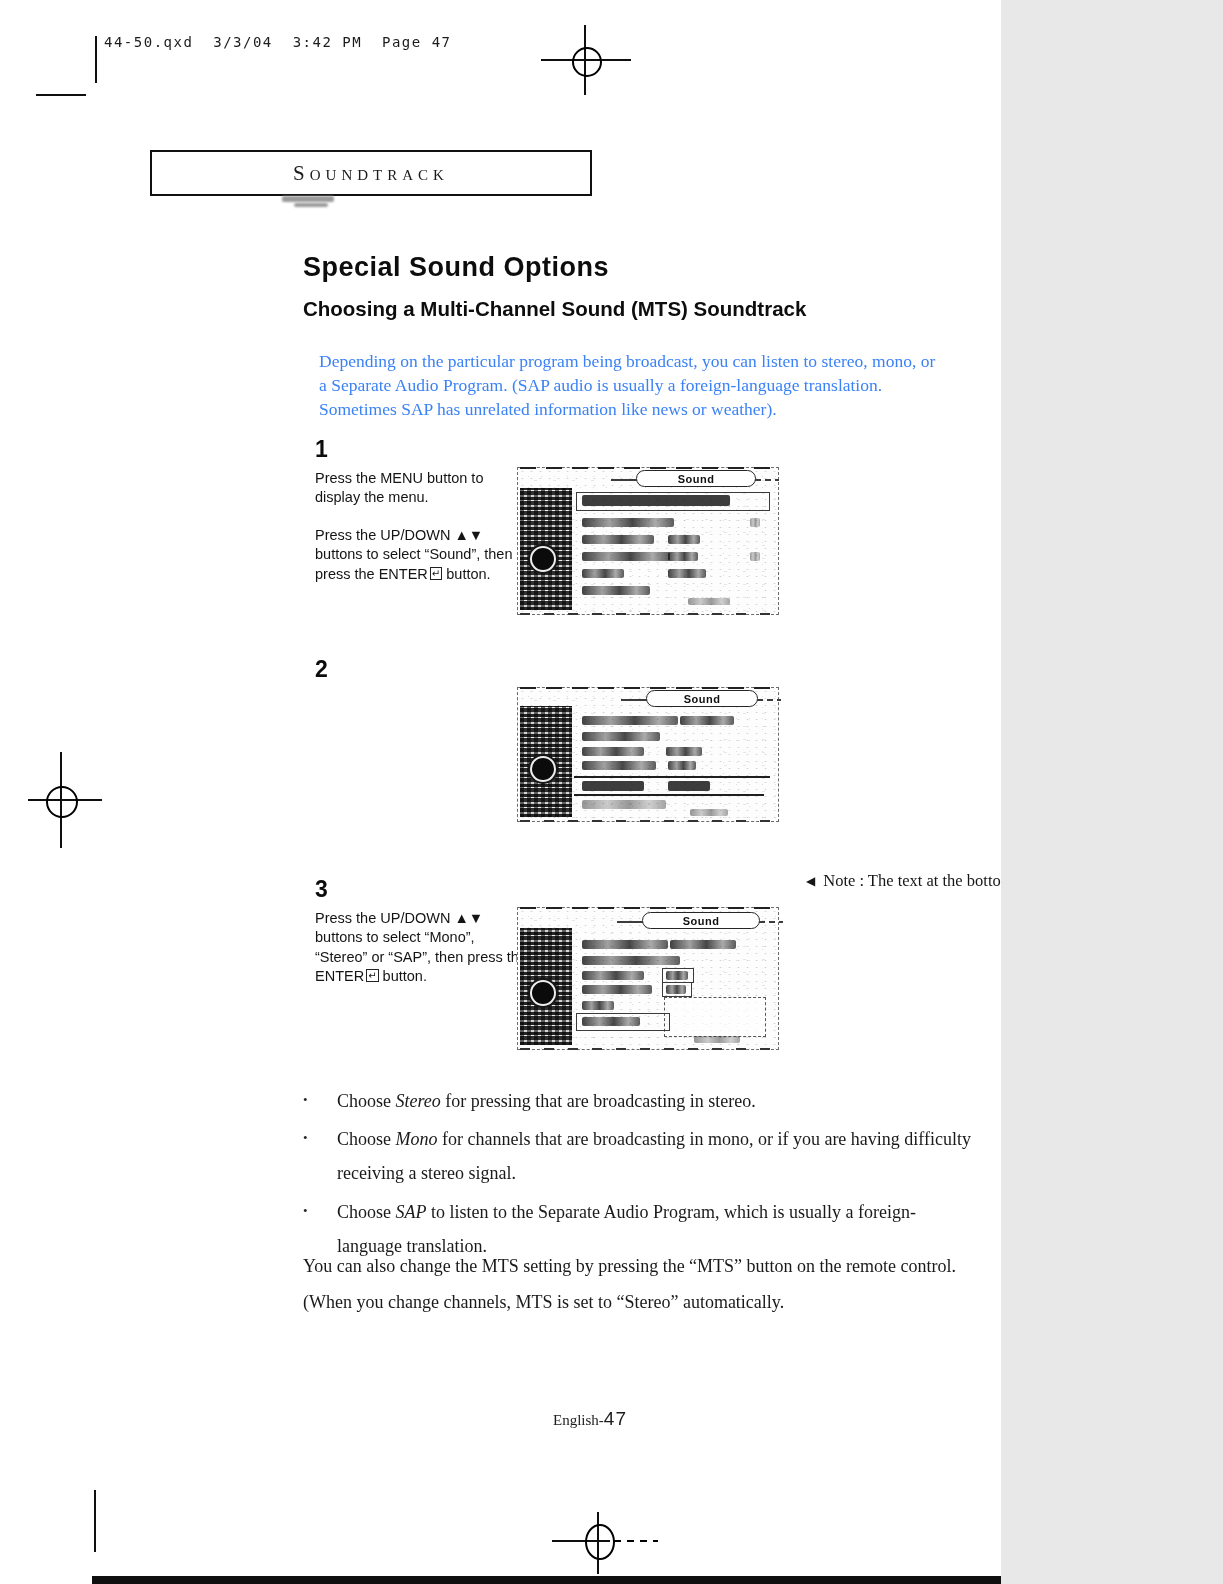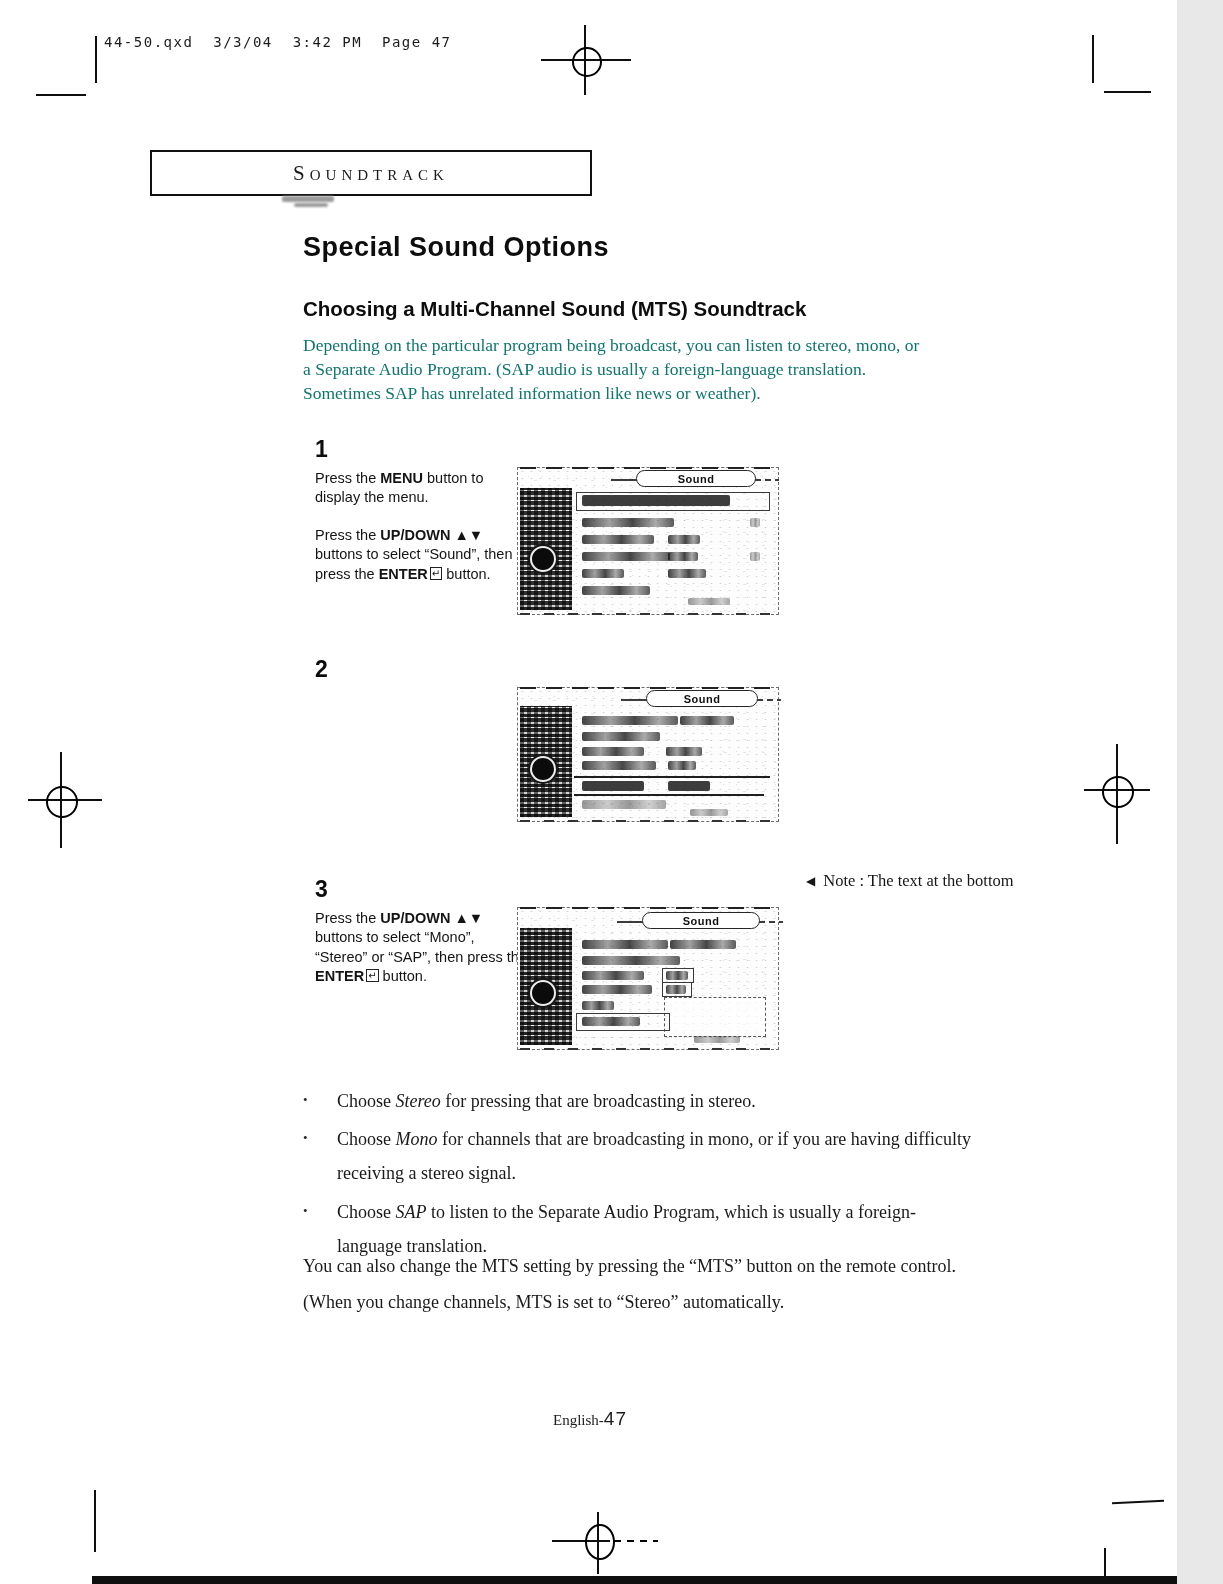--- a/index.html
+++ b/index.html
@@ -1,45 +1,45 @@
 <!DOCTYPE html>
 <html><head>
 <meta charset="utf-8">
 <style>
   html,body{margin:0;padding:0;background:#e8e8e8;}
-  .page{position:relative;width:1177px;height:1584px;background:#ffffff;overflow:hidden;
+  .page{position:relative;width:1001px;height:1584px;background:#ffffff;overflow:hidden;
         font-family:"Liberation Serif",serif;color:#1d1d1d;}
   .ln{position:absolute;background:#0f0f0f;}
 
   
   .slug{position:absolute;left:104px;top:34px;font-family:"DejaVu Sans Mono",monospace;
         font-size:14px;letter-spacing:1.5px;color:#1c1c1c;white-space:pre;}
 
   
   .cm-circ{position:absolute;border:2px solid #000;border-radius:50%;background:transparent;}
   .cm-dash{position:absolute;height:2px;background:repeating-linear-gradient(90deg,#000 0 7px,transparent 7px 13px);}
 
   
   .banner{position:absolute;left:150px;top:150px;width:438px;height:42px;border:2px solid #101010;
           display:flex;align-items:center;justify-content:center;}
   .banner span{font-family:"Liberation Serif",serif;font-variant:small-caps;font-size:21px;
                letter-spacing:5px;color:#1b1b1b;}
   .smudge{position:absolute;background:#9a9a9a;filter:blur(1px);border-radius:2px;}
 
-  .title{position:absolute;left:303px;top:232px;margin:0;font-family:"Liberation Sans",sans-serif;
+  .title{position:absolute;left:303px;top:252px;margin:0;font-family:"Liberation Sans",sans-serif;
          font-weight:700;font-size:27px;color:#0d0d0d;letter-spacing:.5px;}
   .subtitle{position:absolute;left:303px;top:297px;margin:0;font-family:"Liberation Sans",sans-serif;
          font-weight:700;font-size:20.5px;color:#0d0d0d;}
-  .intro{position:absolute;left:303px;top:334px;width:628px;margin:0;font-size:17.5px;line-height:1.36;color:#0f766e;}
+  .intro{position:absolute;left:303px;top:334px;width:628px;margin:16px;font-size:17.5px;line-height:1.36;color:#3b82f6;}
 
   
   .step{position:absolute;left:315px;width:214px;}
   .step-num{font-family:"Liberation Sans",sans-serif;font-weight:700;font-size:23px;color:#0c0c0c;margin-bottom:6px;}
   .step-p{margin:0 0 18px 0;font-family:"Liberation Sans",sans-serif;font-size:14.5px;line-height:1.34;color:#141414;}
-  .seg-b{font-weight:700;}
+  .seg-b{font-weight:400;}
   .seg-i{font-style:italic;text-align:right;}
   .seg-k{font-family:"DejaVu Sans",sans-serif;font-size:10px;border:1px solid #222;padding:0 1px;
          margin-left:2px;vertical-align:2px;line-height:1;}
 
   
   .shot{position:absolute;width:260px;border:1.5px dashed #6b6b6b;
         background-image:
           radial-gradient(rgba(0,0,0,.16) .8px, transparent 1.1px),
           radial-gradient(rgba(0,0,0,.12) .7px, transparent 1px),
           radial-gradient(rgba(0,0,0,.09) 1px, transparent 1.4px);

